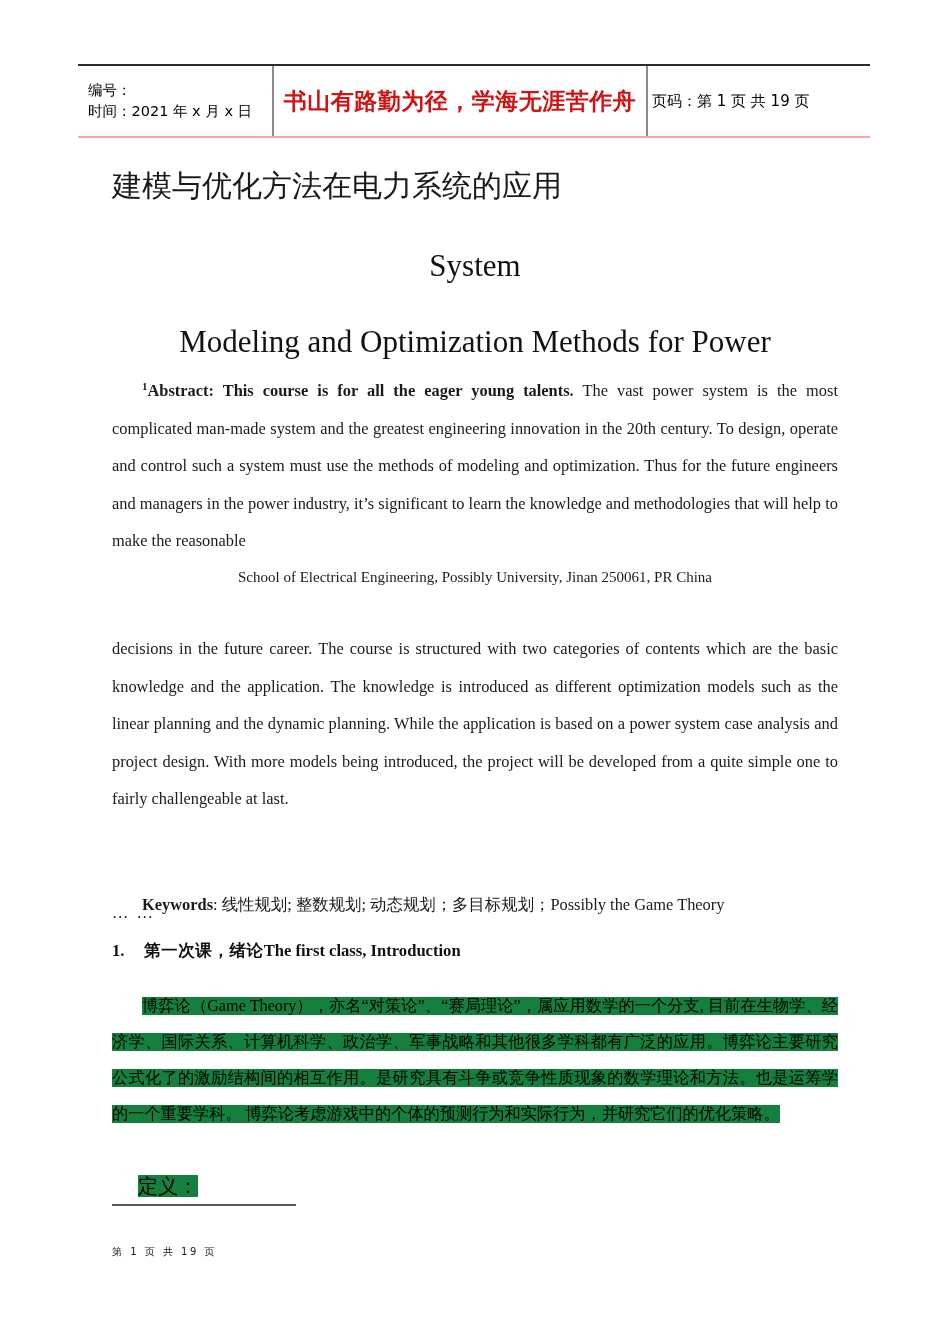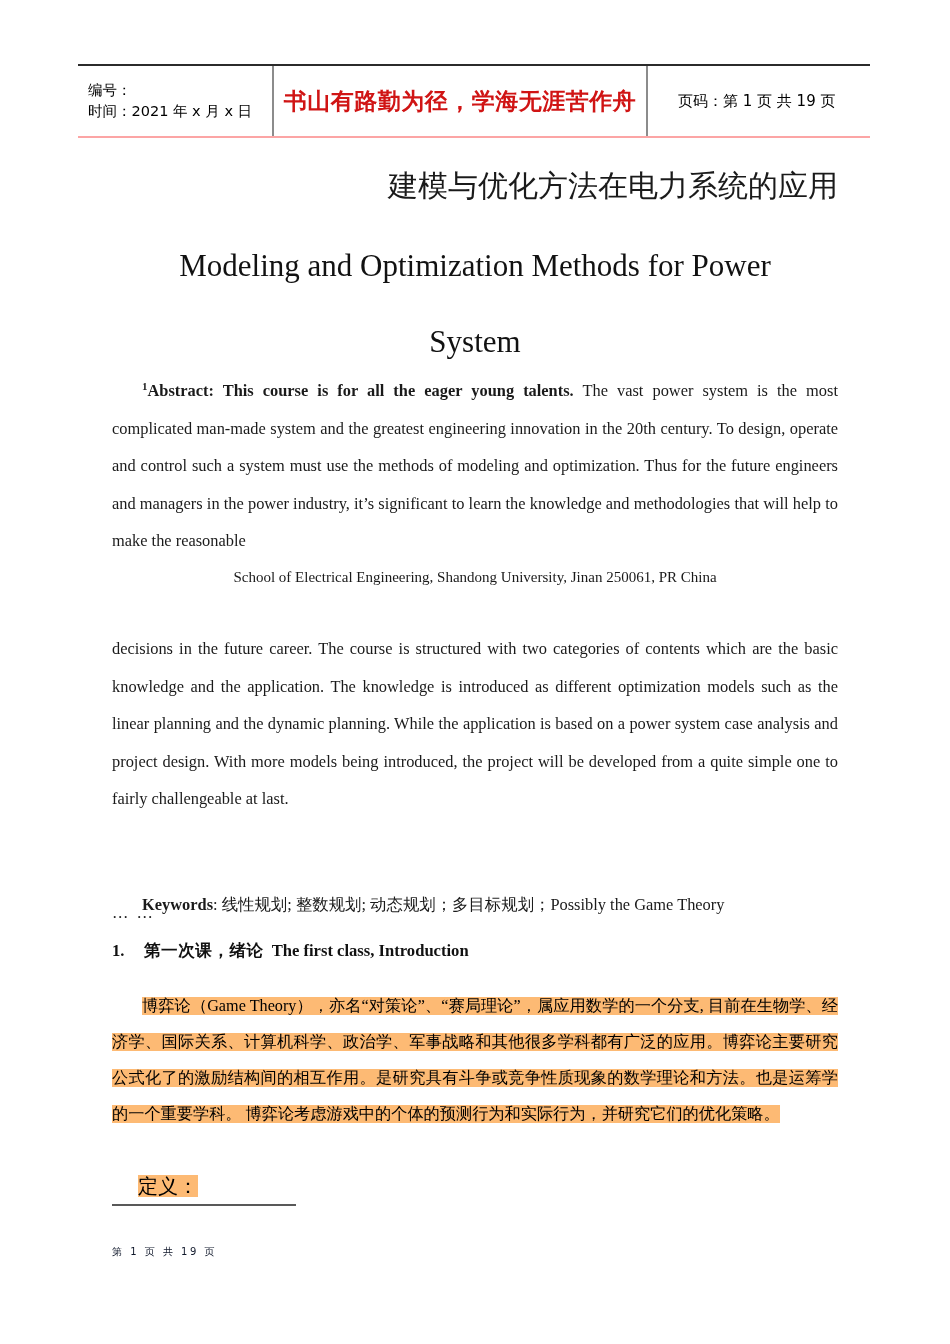--- a/index.html
+++ b/index.html
@@ -47,21 +47,21 @@
     border-right: 2px solid #8c8c8c;
   }
   .hdr-cell-mid {
     flex: 1;
     align-items: center;
     justify-content: center;
     border-right: 2px solid #8c8c8c;
   }
   .hdr-cell-right {
     width: 222px;
-    padding-left: 30px;
+    padding-left: 4px;
   }
   .hdr-line {
     font-family: "DejaVu Sans", "Liberation Sans", sans-serif;
     font-size: 14.5px;
     line-height: 21px;
     color: #000;
     white-space: nowrap;
   }
   .slogan {
     font-family: "DejaVu Sans", "Liberation Sans", sans-serif;
@@ -76,21 +76,21 @@
     font-size: 15px;
     white-space: nowrap;
   }
 
   
   .title-cn {
     position: absolute;
     left: 112px;
     top: 166px;
     width: 726px;
-    text-align: right;
+    text-align: left;
     font-size: 30px;
     line-height: 40px;
     font-family: "DejaVu Serif", "Liberation Serif", serif;
     font-weight: normal;
     color: #1a1a1a;
   }
   .title-en {
     position: absolute;
     left: 112px;
     top: 228px;
@@ -164,35 +164,35 @@
     top: 938px;
     width: 726px;
     font-size: 16.6px;
     font-weight: bold;
     line-height: 26px;
     color: #111;
     white-space: nowrap;
   }
   .section-heading .num { display: inline-block; width: 32px; }
   .section-heading .cn { letter-spacing: 0.5px; text-align: center; }
-  .section-heading .en { margin-left: 8px; }
+  .section-heading .en { }
 
   
   .highlight-block {
     position: absolute;
     left: 112px;
     top: 988px;
     width: 726px;
     font-size: 16.2px;
     line-height: 36px;
     text-align: justify;
     color: #000;
   }
   .hl {
-    background: #fdba74;
+    background: #15803d;
     box-decoration-break: clone;
     -webkit-box-decoration-break: clone;
   }
   .hl-indent { display: inline-block; width: 30px; }
 
   .define-line {
     position: absolute;
     left: 108px;
     top: 1168px;
     font-size: 20px;
@@ -253,29 +253,29 @@
     <div class="hdr-cell hdr-cell-mid">
       <div class="slogan">书山有路勤为径，学海无涯苦作舟</div>
     </div>
     <div class="hdr-cell hdr-cell-right">
       <div class="hdr-page">页码：第 1 页  共 19 页</div>
     </div>
   </div>
 
   <div class="title-cn">建模与优化方法在电力系统的应用</div>
   <div class="title-en">
+    <div>System</div>
     <div>Modeling and Optimization Methods for Power</div>
-    <div>System</div>
   </div>
 
   <div class="body-col para-abstract">
     <span class="indent"></span><span class="sup">1</span><span class="lead">Abstract: This course is for all the eager young talents.</span><span> The vast power system is the most complicated man-made system and the greatest engineering innovation in the 20th century. To design, operate and control such a system must use the methods of modeling and optimization. Thus for the future engineers and managers in the power industry, it’s significant to learn the knowledge and methodologies that will help to make the reasonable</span>
   </div>
 
-  <div class="affiliation">School of Electrical Engineering, Shandong University, Jinan 250061, PR China</div>
+  <div class="affiliation">School of Electrical Engineering, Possibly University, Jinan 250061, PR China</div>
 
   <div class="body-col para-two">decisions in the future career. The course is structured with two categories of contents which are the basic knowledge and the application. The knowledge is introduced as different optimization models such as the linear planning and the dynamic planning. While the application is based on a power system case analysis and project design. With more models being introduced, the project will be developed from a quite simple one to fairly challengeable at last.</div>
 
   <div class="keywords">
     <span class="kw-indent"></span><b>Keywords</b><span>: </span><span>线性规划; 整数规划; 动态规划；多目标规划；Possibly the Game Theory</span>
   </div>
   <div class="ellipsis-line">… …</div>
 
   <div class="section-heading">
     <span class="num">1.</span><span class="cn">第一次课，绪论</span><span class="en">The first class, Introduction</span>

